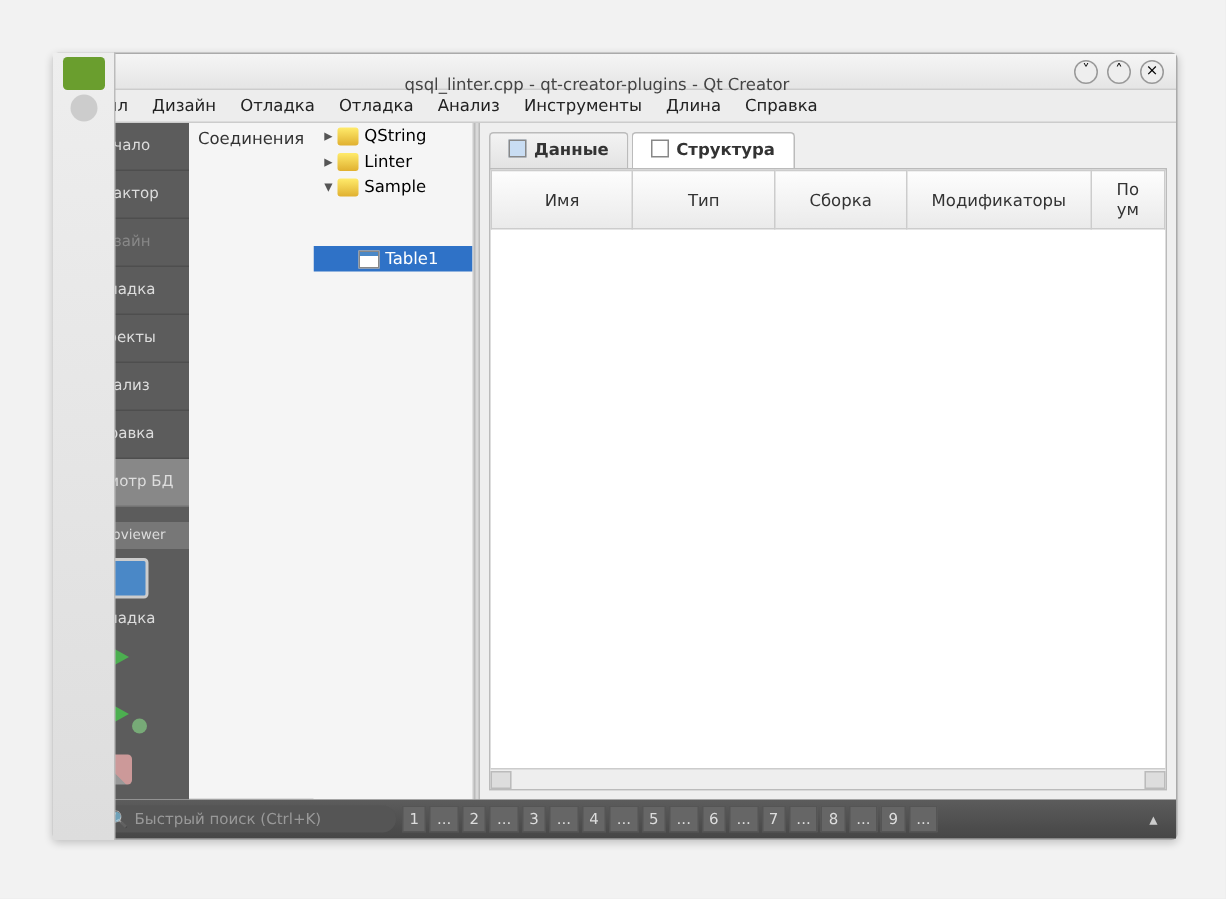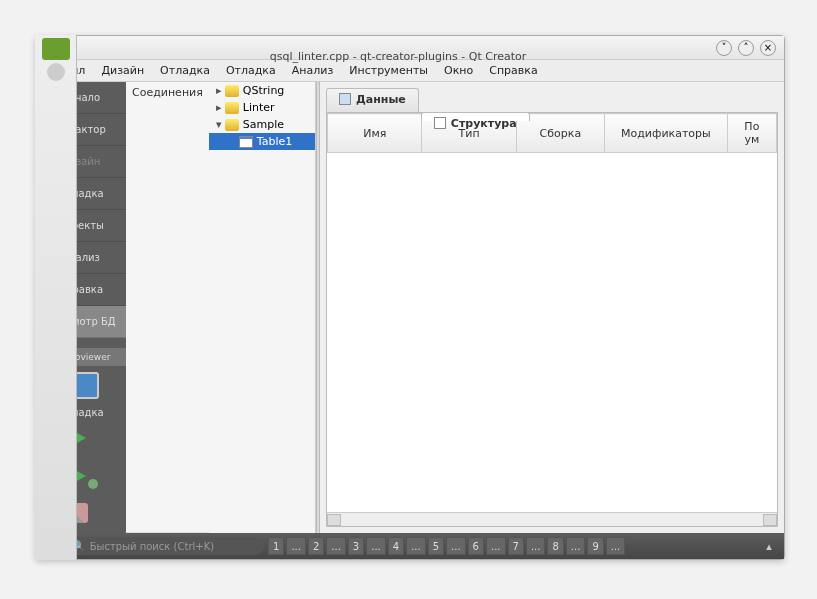--- a/index.html
+++ b/index.html
@@ -27,29 +27,29 @@
 .tri-debug .bug { position:absolute; right:-4px; bottom:-2px; width:10px; height:10px; background:#7a7; border-radius:50%; }
 .hammer { width:20px; height:20px; background: linear-gradient(45deg,#999 40%,#c99 41%); border-radius:3px; }
 .splitter { width: 4px; background: #d9d9d9; border-left: 1px solid #bbb; border-right: 1px solid #bbb; }
 .connpanel { width: 190px; background: #f5f5f5; border-right: 1px solid #ccc; display: flex; flex-direction: row; }
 .connpanel .hdr { padding: 4px 6px; color: #333; border-bottom: 1px solid #ddd; }
 .tree { flex: 1; overflow: auto; }
 .tree .tn { display: flex; align-items: center; height: 17px; cursor: pointer; }
 .tree .tn.sel { background: #2f72c7; color: #fff; }
 .tree .twisty { width: 12px; text-align: center; color: #555; }
 .tree .dep0 { padding-left: 4px; }
-.tree .dep1 { padding-left: 30px; }
+.tree .dep1 { padding-left: 30px; margin-top: 31px; }
 .tree .ico { width: 14px; height: 12px; margin-right: 4px; }
 .ico-db { background: linear-gradient(#ffeb6b,#e0b030); border-radius: 2px; }
 .ico-tbl { background: #fff; border: 1px solid #888; background-image: linear-gradient(#4a88c7 25%, transparent 25%); }
 .ico-tbl-r { background: #fff; border: 1px solid #888; background-image: linear-gradient(#c03030 25%, transparent 25%); }
 .mainpane { flex: 1; background: #efefef; padding: 6px; display: flex; flex-direction: column; }
 .tabs { display: flex; gap: 2px; height: 24px; }
 .tab { padding: 4px 12px; border: 1px solid #bbb; border-bottom: none; background: linear-gradient(#f3f3f3,#e3e3e3); border-radius: 3px 3px 0 0; display: flex; align-items: flex-start; gap: 5px; color: #333; cursor: pointer; font-weight: bold; }
-.tab.act { background: #fff; position: relative; z-index: 2; margin-top: 24px; }
+.tab.act { background: #fff; position: relative; z-index: 2; }
 .tabicon { width: 12px; height: 12px; border: 1px solid #888; background: #fff; display:inline-block; }
 .tabicon.blue { background: #c9ddf3; }
 .tabicon.yellow { background: #f5e8bb; }
 .tabbody { flex: 1; border: 1px solid #bbb; background: #fff; display: flex; flex-direction: column; }
 table.grid { width: 100%; border-collapse: collapse; }
 table.grid th { background: linear-gradient(#fdfdfd,#eaeaea); border: 1px solid #ccc; padding: 6px 16px; font-weight: normal; color: #333; }
 table.grid td { border: 1px solid #ddd; padding: 5px 6px; color: #222; }
 .tabbody .gridwrap { flex:1; overflow:auto; }
 .scrollh { height: 14px; background: #eee; border-top: 1px solid #ccc; display:flex; align-items:center; }
 .scrollh .sbtn { width:14px; height:12px; background:#ddd; border:1px solid #bbb; }
@@ -78,21 +78,21 @@
     <button>×</button>
   </div>
 
   <div class="menubar">
     <div class="mi"><u>Ф</u><span>айл</span></div>
     <div class="mi"><span>Дизайн</span></div>
     <div class="mi"><span>Отладка</span></div>
     <div class="mi"><span>Отладка</span></div>
     <div class="mi"><span>Анализ</span></div>
     <div class="mi"><span>Инструменты</span></div>
-    <div class="mi"><span>Окно</span></div>
+    <div class="mi"><span>Длина</span></div>
     <div class="mi"><span>Справка</span></div>
   </div>
 
   <div class="body">
     <div class="leftbar">
       <div class="navbtn">Начало</div>
       <div class="navbtn">Редактор</div>
       <div class="navbtn dis">Дизайн</div>
       <div class="navbtn">Отладка</div>
       <div class="navbtn">Проекты</div>

